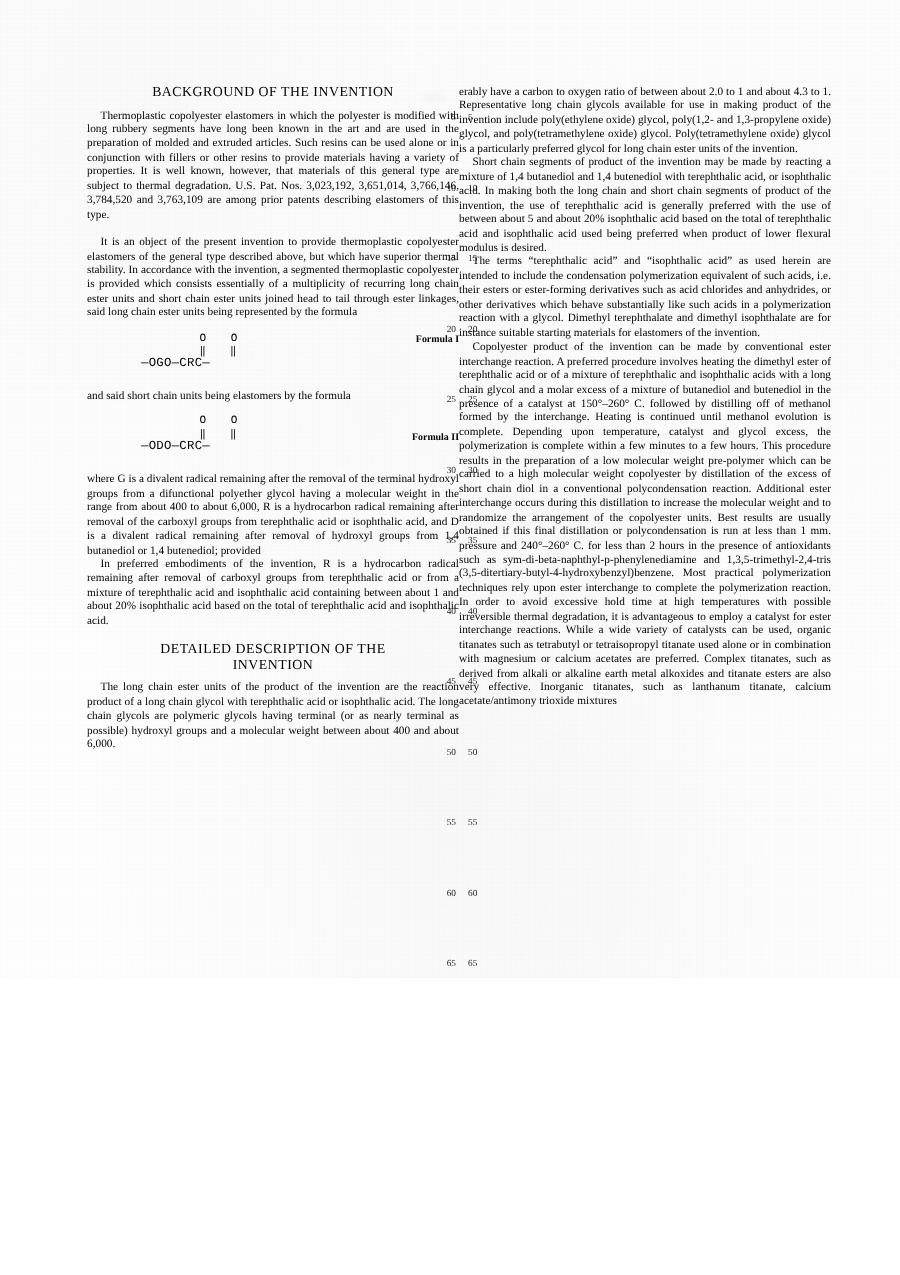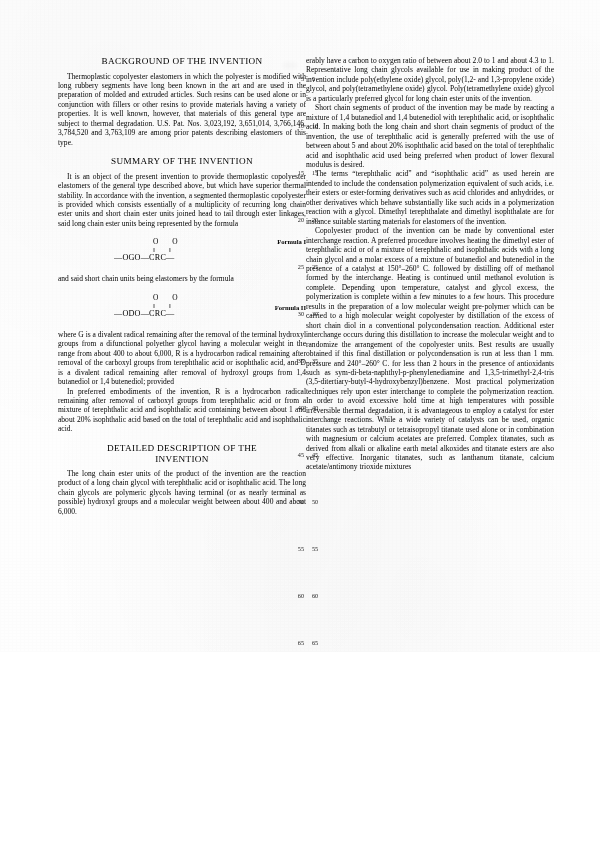--- a/index.html
+++ b/index.html
@@ -97,24 +97,24 @@
   .gap-md { height: 9px; }
 
   
   .formula-block {
     position: relative;
     height: 40px;
     margin: 4px 0 2px 0;
   }
   .formula-core {
     position: absolute;
-    left: 56px;
+    left: 36px;
     top: 6px;
     font-size: 8px;
-    font-family: Liberation Serif, serif;
+    font-family: Liberation Mono, monospace;
     line-height: 1;
   }
   .oxy-row {
     display: block;
     letter-spacing: 6px;
     margin-left: 39px;
     font-size: 7.4px;
     height: 9px;
   }
   .bond-row {
@@ -168,21 +168,20 @@
   <div class="columns">
 
     <div class="col col-left">
 
       <h2 class="head">BACKGROUND OF THE INVENTION</h2>
 
       <p class="body">Thermoplastic copolyester elastomers in which the polyester is modified with long rubbery segments have long been known in the art and are used in the preparation of molded and extruded articles. Such resins can be used alone or in conjunction with fillers or other resins to provide materials having a variety of properties. It is well known, however, that materials of this general type are subject to thermal degradation. U.S. Pat. Nos. 3,023,192, 3,651,014, 3,766,146, 3,784,520 and 3,763,109 are among prior patents describing elastomers of this type.</p>
 
       <div class="gap-md"></div>
 
-      <h2 class="head">SUMMARY OF THE INVENTION</h2>
 
       <p class="body">It is an object of the present invention to provide thermoplastic copolyester elastomers of the general type described above, but which have superior thermal stability. In accordance with the invention, a segmented thermoplastic copolyester is provided which consists essentially of a multiplicity of recurring long chain ester units and short chain ester units joined head to tail through ester linkages, said long chain ester units being represented by the formula</p>
 
       <div class="formula-block">
         <div class="formula-core">
           <span class="oxy-row">O O</span>
           <span class="bond-row">‖ ‖</span>
           <span class="chain-row">—OGO—CRC—</span>
         </div>
         <div class="formula-label">Formula I</div>

